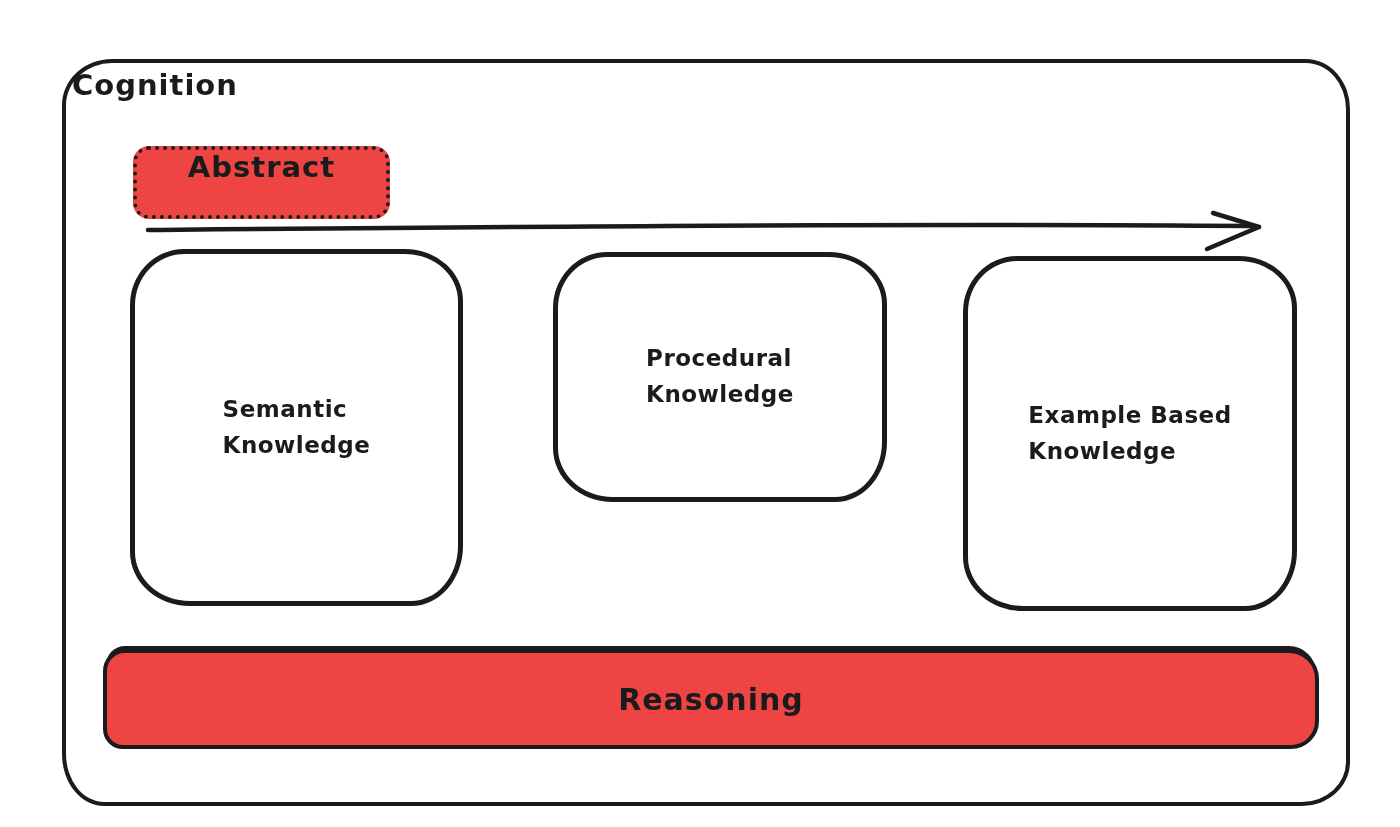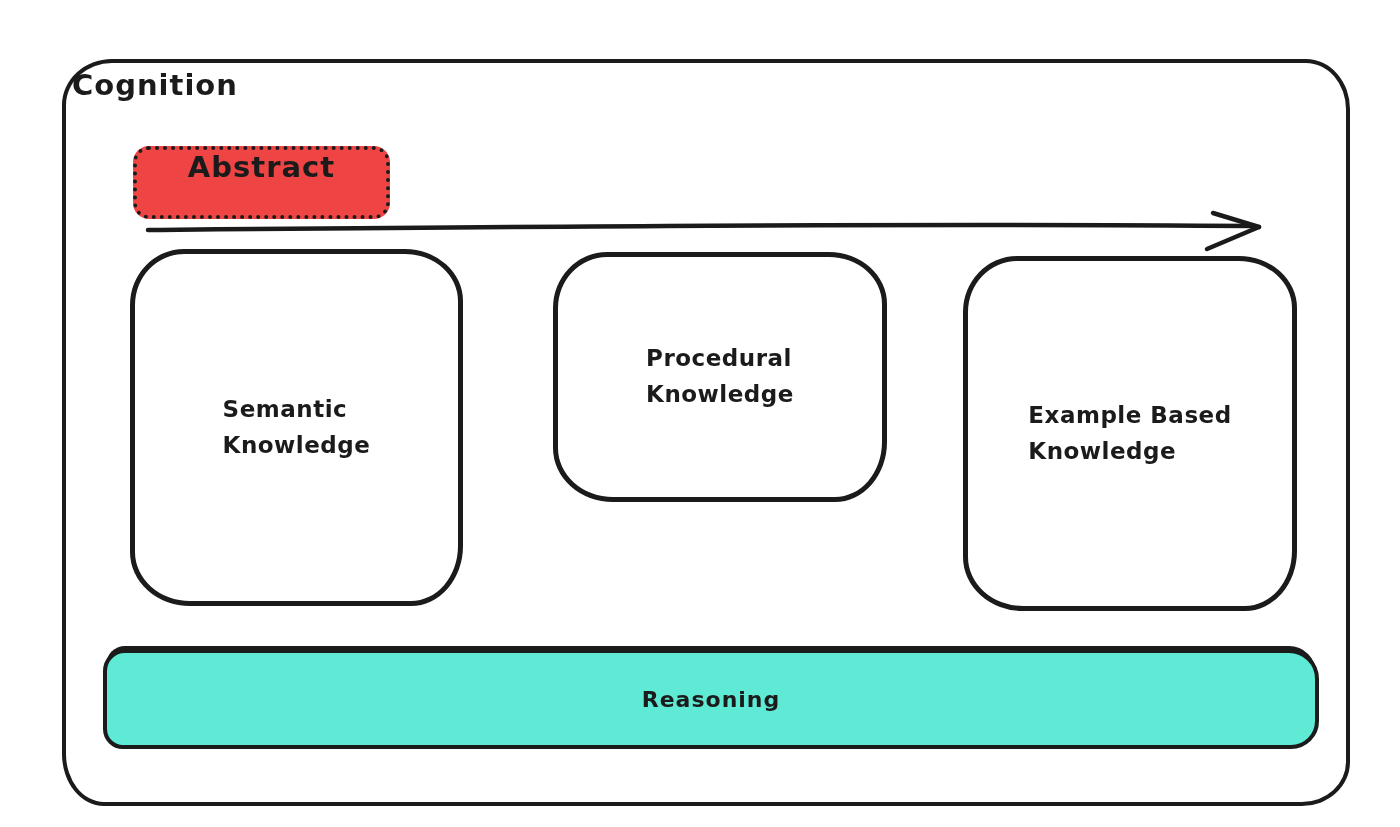--- a/index.html
+++ b/index.html
@@ -74,25 +74,25 @@
   .reasoning-bar {
     position: absolute;
     left: 103px; top: 633px;
     width: 1216px; height: 100px;
     border: 4px solid #1b1b1b;
     border-radius: 22px 30px 28px 20px;
     box-shadow: 0 -6px 0 -3px #1b1b1b;
     display: flex;
     align-items: center;
     justify-content: center;
-    font-size: 22px;
+    font-size: 30px;
     font-weight: bold;
     letter-spacing: 1px;
     box-sizing: border-box;
-    background: #5eead4;
+    background: #ef4444;
   }
 </style>
 </head>
 <body>
 
 <div class="canvas">
 
   <div class="outer-box"></div>
 
   <div class="diagram-title">Cognition</div>

